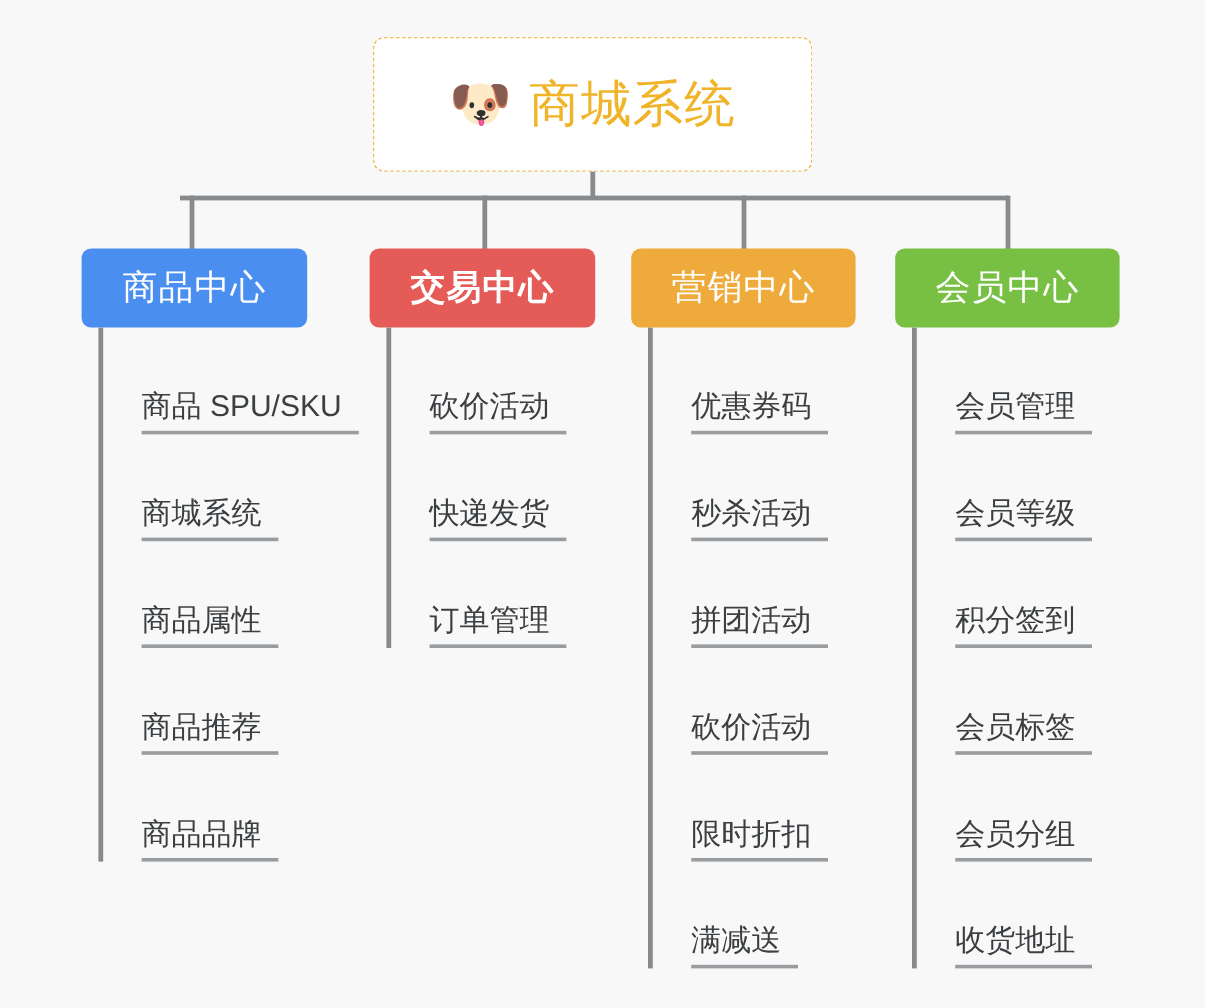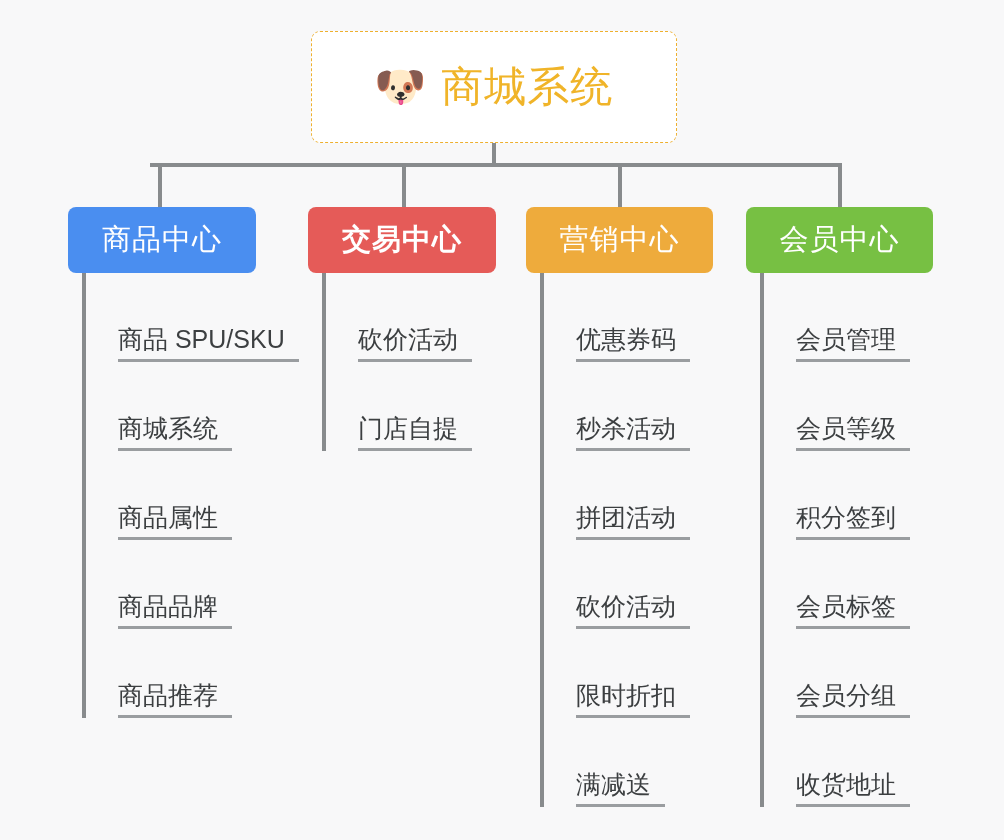--- a/index.html
+++ b/index.html
@@ -157,39 +157,42 @@
       <div class="leaf-item">
           <span class="leaf-label">商品 SPU/SKU</span>
         </div>
       <div class="leaf-item">
           <span class="leaf-label">商城系统</span>
         </div>
       <div class="leaf-item">
           <span class="leaf-label">商品属性</span>
         </div>
       <div class="leaf-item">
+          <span class="leaf-label">商品推荐</span>
+        </div>
+      <div class="leaf-item">
           <span class="leaf-label">商品品牌</span>
-        </div>
-      <div class="leaf-item">
-          <span class="leaf-label">商品推荐</span>
         </div>
     </div>
   </div>
 
   <div class="column col-1">
     <div class="drop" style="background: rgb(136, 139, 141);"></div>
     <div class="cat-box" style="background: rgb(229, 91, 88);">
       <span>交易中心</span>
     </div>
     <div class="leaf-list" style="border-left-color: rgb(136, 139, 141);">
       <div class="leaf-item">
           <span class="leaf-label">砍价活动</span>
         </div>
       <div class="leaf-item">
-          <span class="leaf-label">门店自提</span>
+          <span class="leaf-label">快递发货</span>
+        </div>
+      <div class="leaf-item">
+          <span class="leaf-label">订单管理</span>
         </div>
     </div>
   </div>
 
   <div class="column col-2">
     <div class="drop" style="background: rgb(136, 139, 141);"></div>
     <div class="cat-box" style="background: rgb(238, 171, 60);">
       <span>营销中心</span>
     </div>
     <div class="leaf-list" style="border-left-color: rgb(136, 139, 141);">

